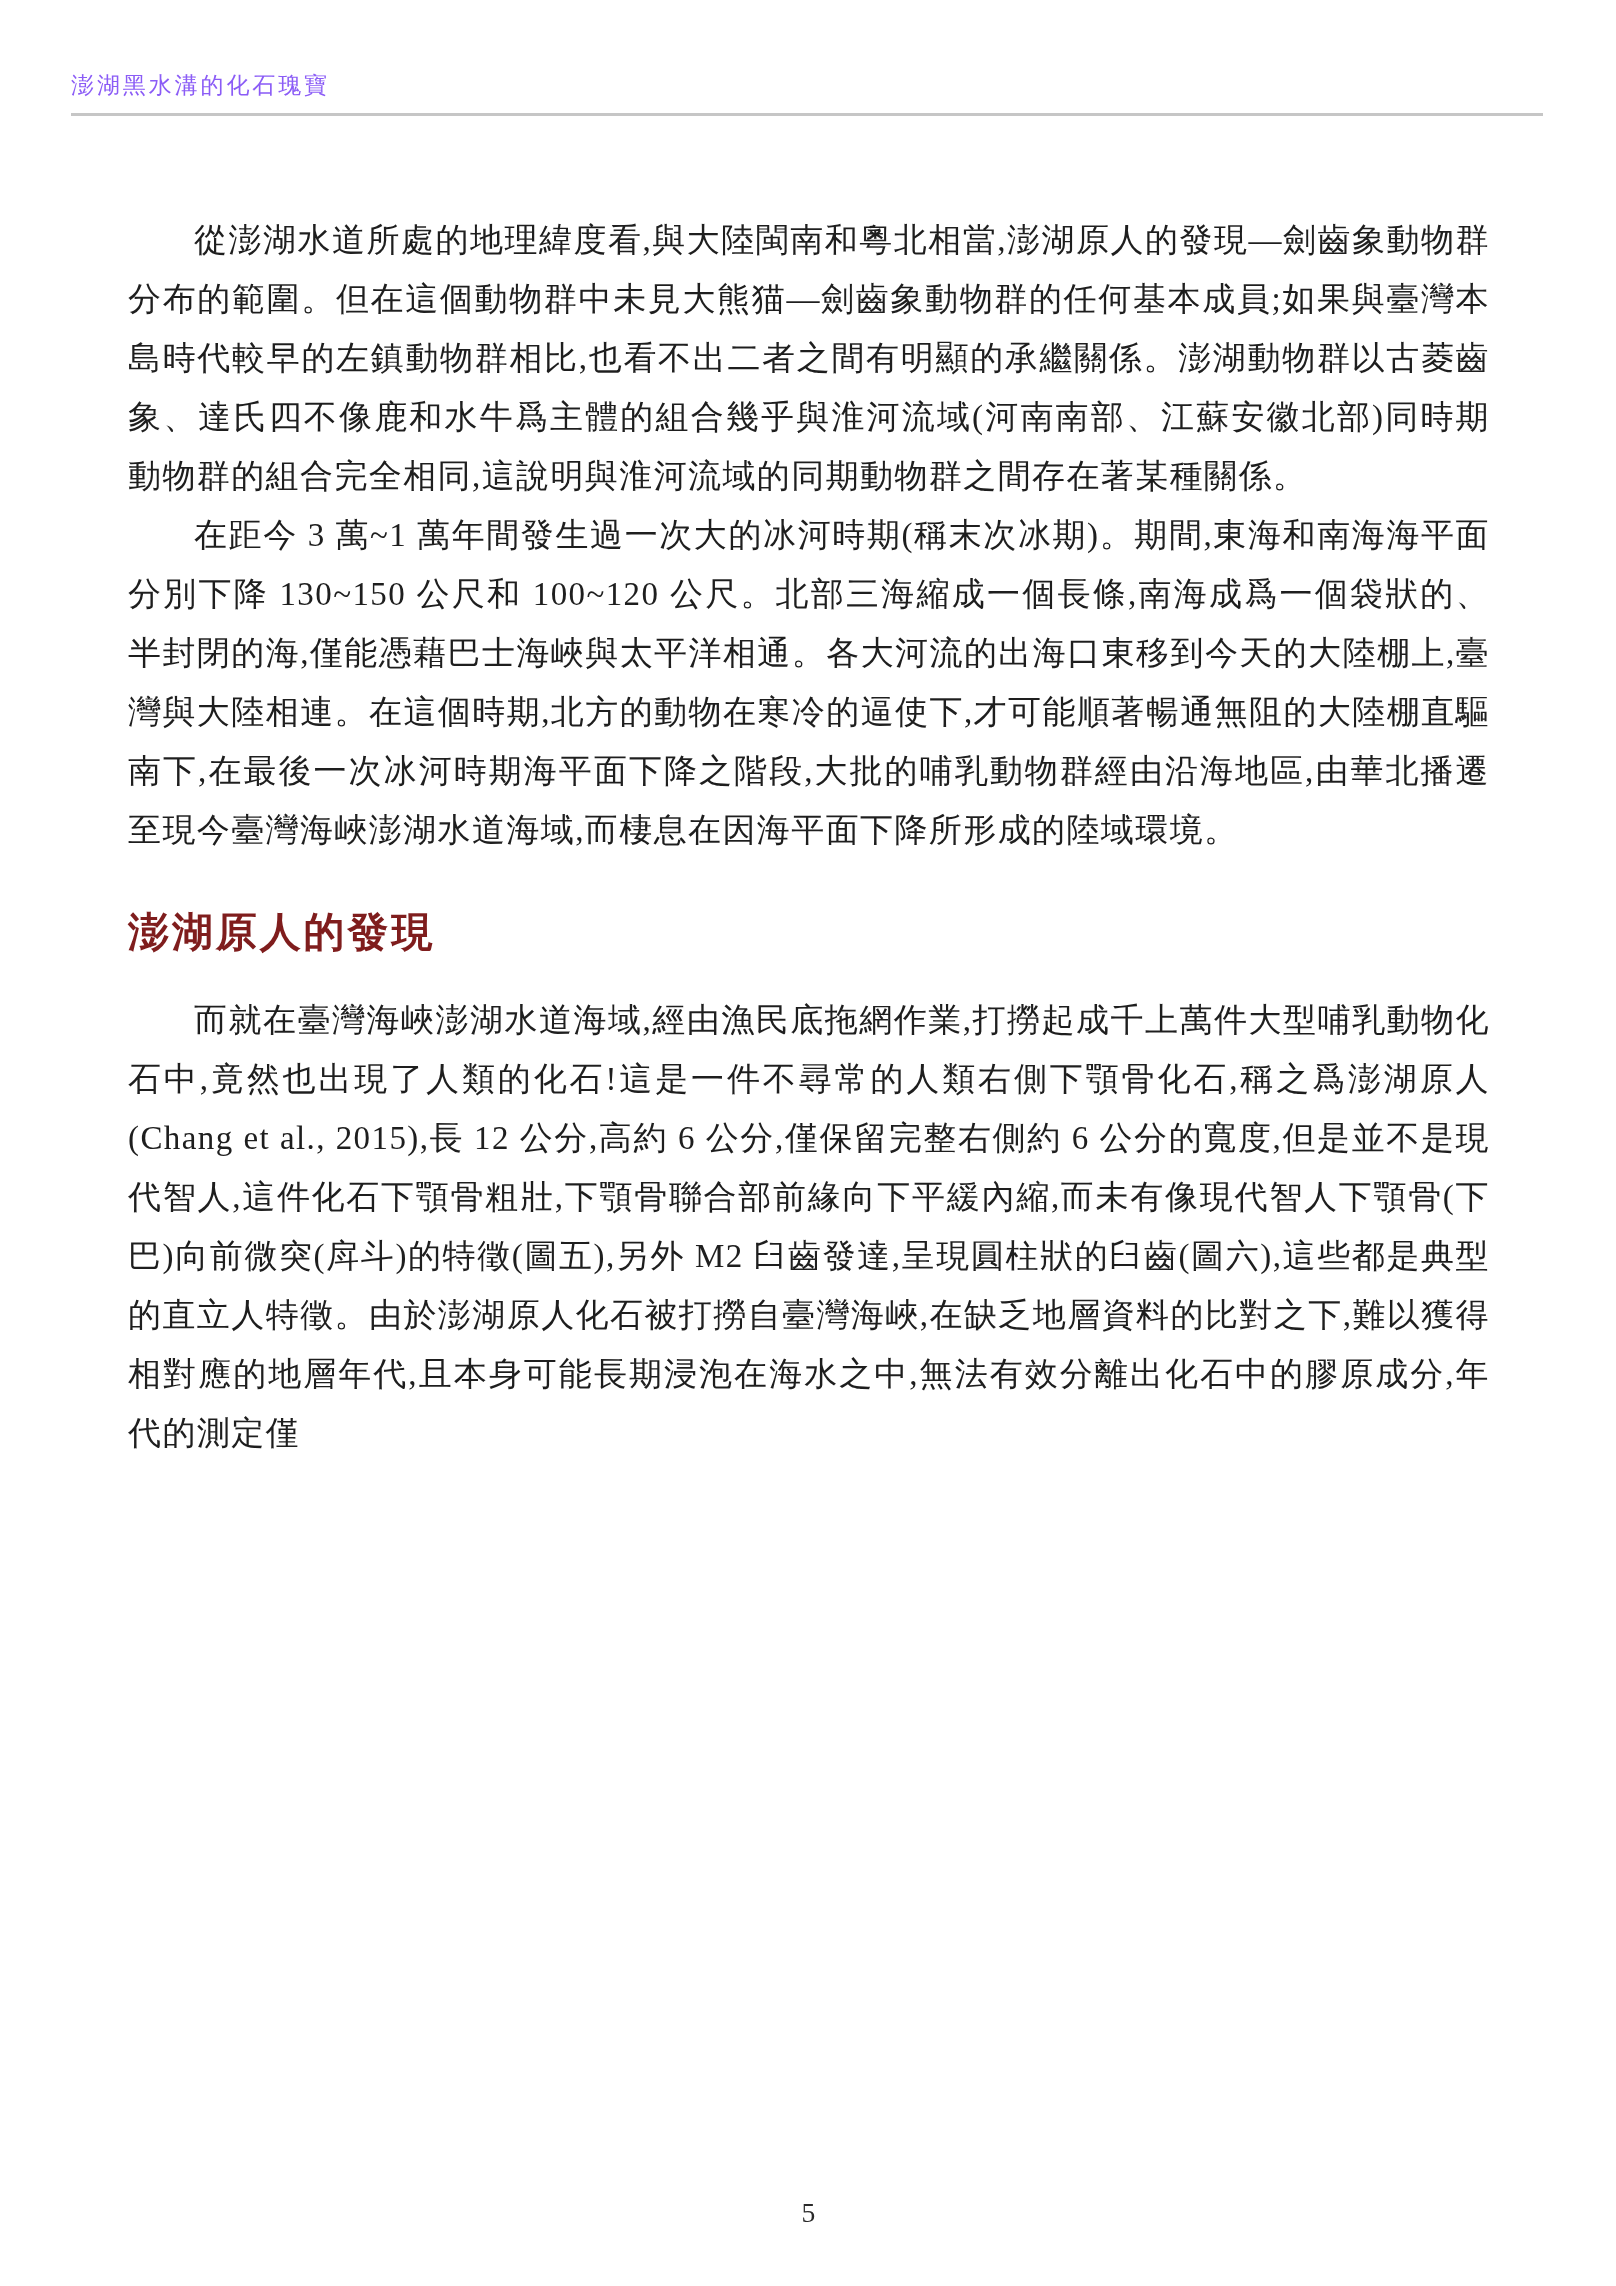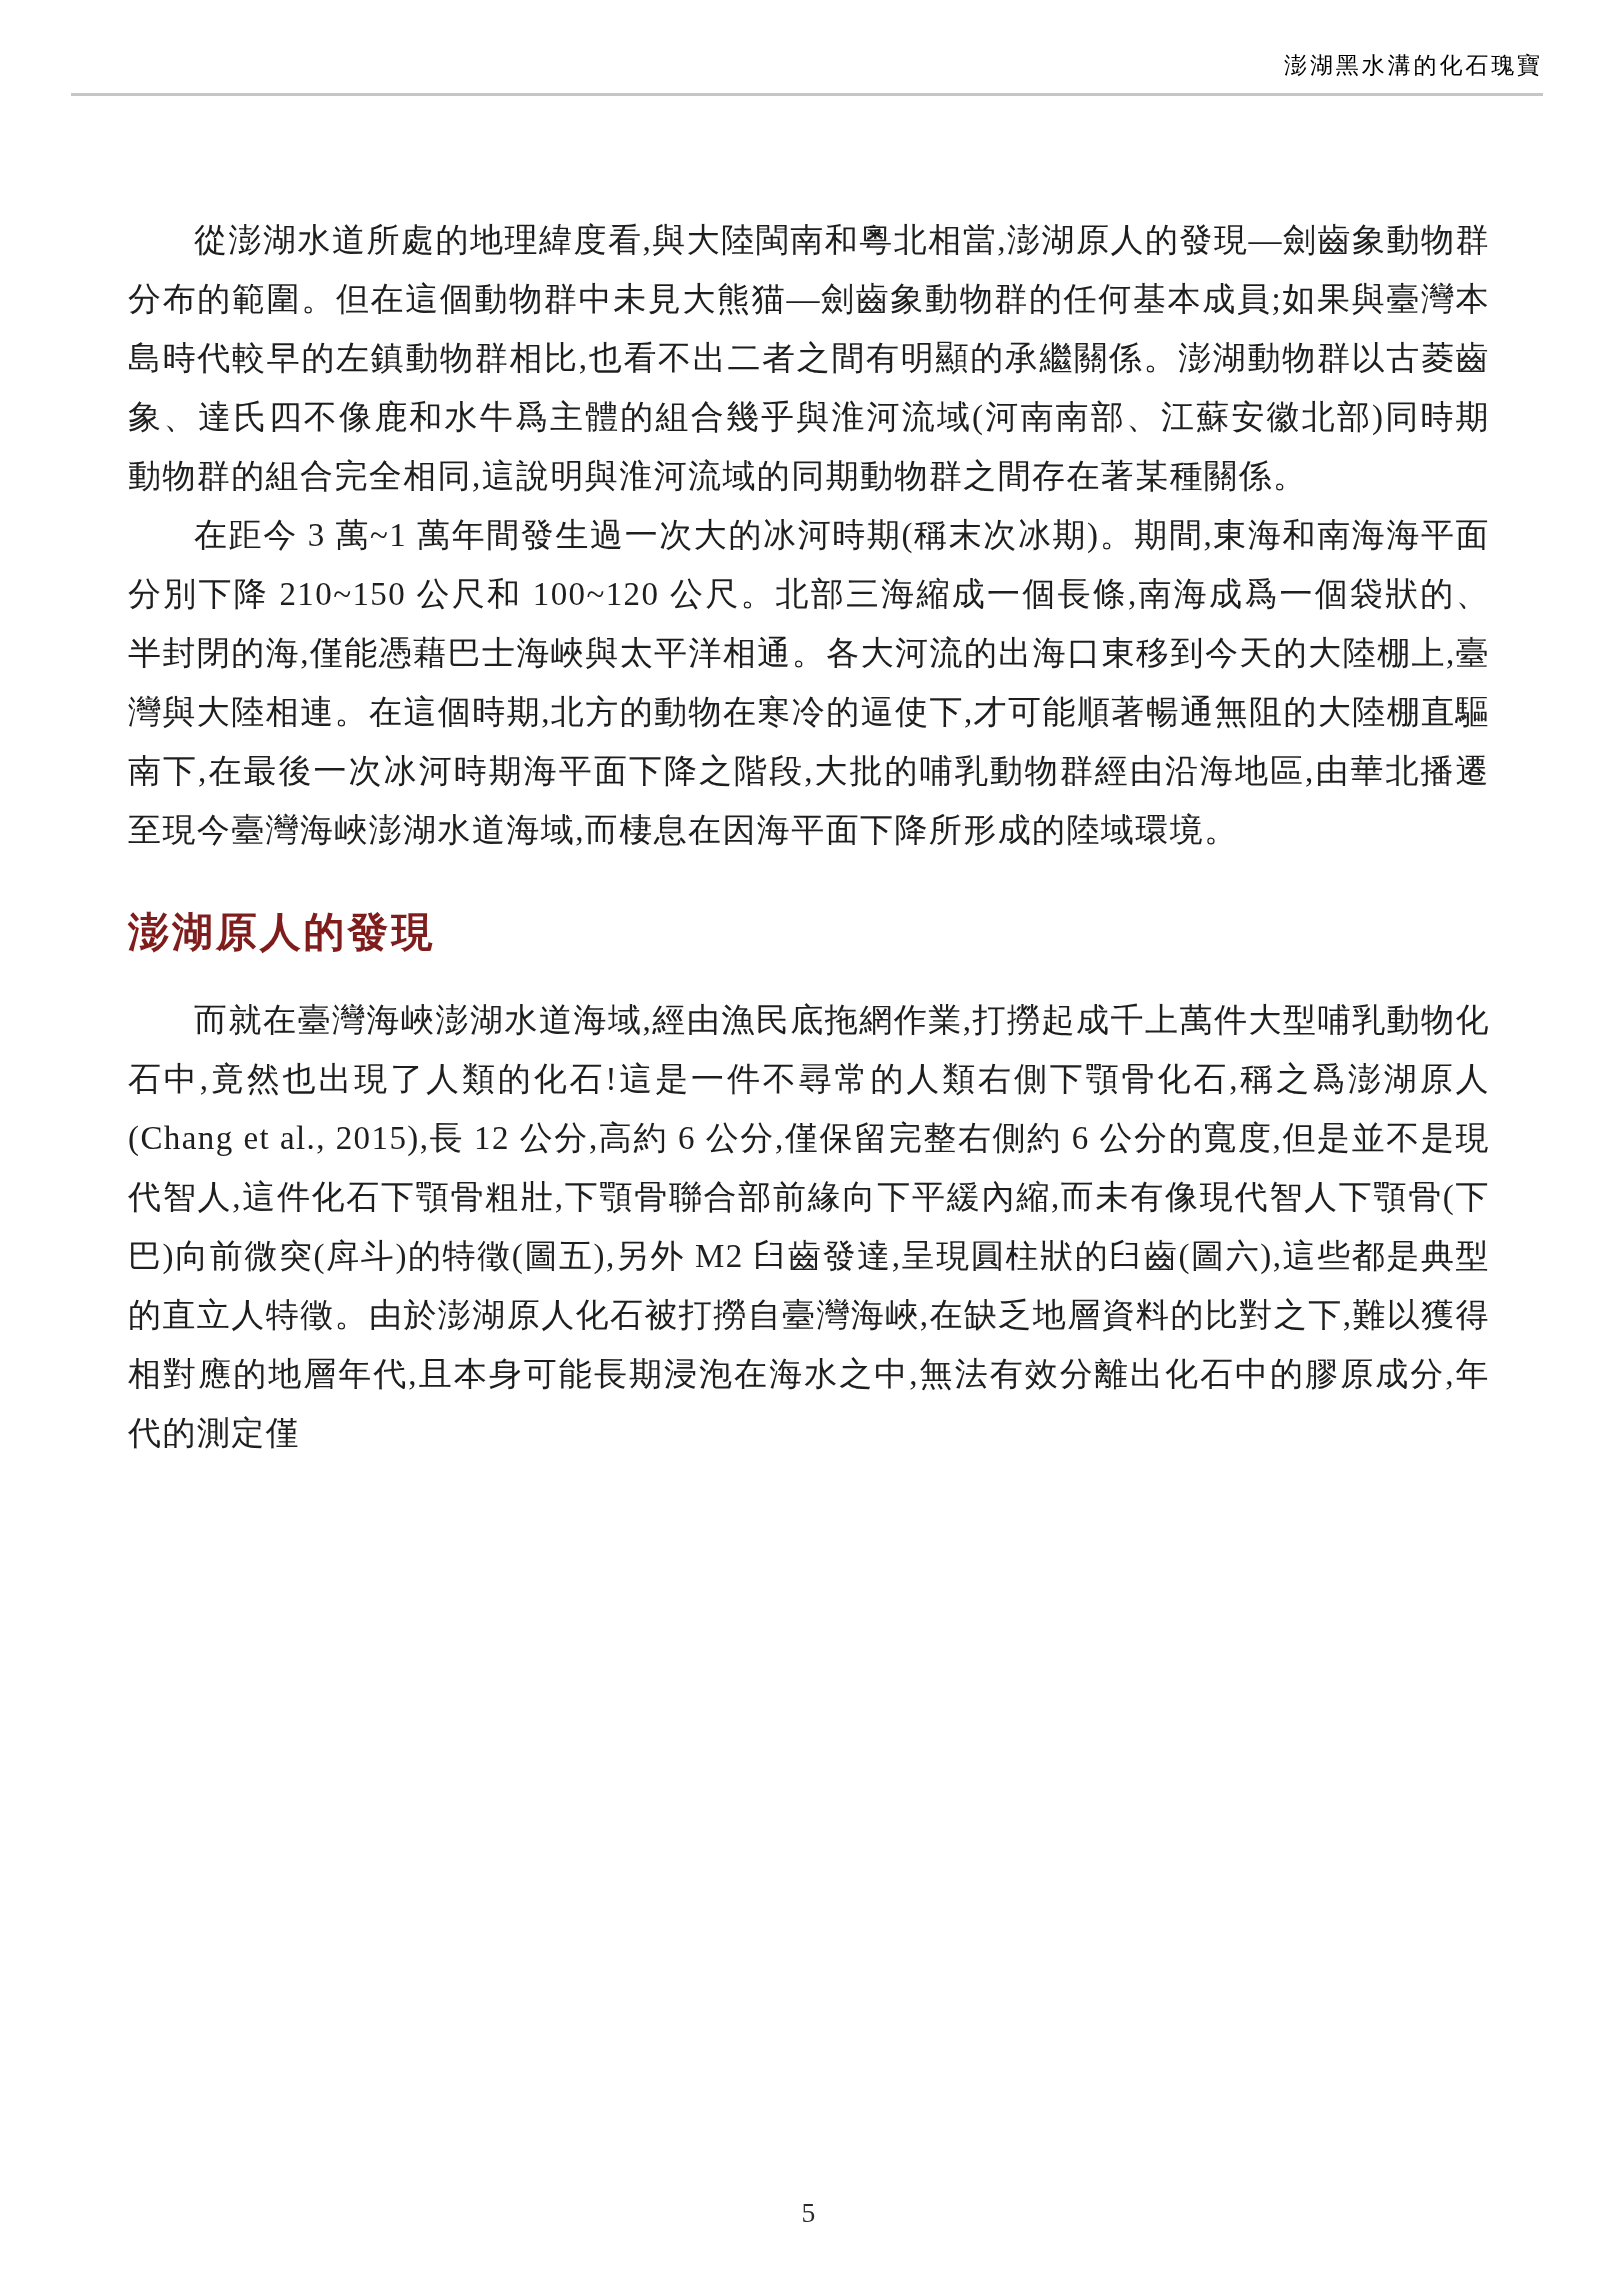--- a/index.html
+++ b/index.html
@@ -20,27 +20,26 @@
 
   
   .running-header {
     position: absolute;
     top: 0;
     left: 71px;
     right: 74px;
   }
   .header-title {
     display: block;
-    text-align: right;
-    padding-top: 50px;
+    padding-top: 70px;
     font-family: "Liberation Sans", "DejaVu Sans", sans-serif;
     font-weight: 400;
     font-size: 23px;
     letter-spacing: 2.9px;
-    color: #000000;
+    color: #8b5cf6;
   }
   .header-rule {
     margin-top: 12.4px;
     height: 2.9px;
     background: #c6c6c6;
   }
 
   
   .article-body {
     position: absolute;
@@ -82,21 +81,21 @@
 
 <div class="page">
 
   <div class="running-header">
     <span class="header-title">澎湖黑水溝的化石瑰寶</span>
     <div class="header-rule"></div>
   </div>
 
   <div class="article-body">
     <p>從澎湖水道所處的地理緯度看,與大陸閩南和粵北相當,澎湖原人的發現—劍齒象動物群分布的範圍。但在這個動物群中未見大熊猫—劍齒象動物群的任何基本成員;如果與臺灣本島時代較早的左鎮動物群相比,也看不出二者之間有明顯的承繼關係。澎湖動物群以古菱齒象、達氏四不像鹿和水牛爲主體的組合幾乎與淮河流域(河南南部、江蘇安徽北部)同時期動物群的組合完全相同,這說明與淮河流域的同期動物群之間存在著某種關係。</p>
-    <p>在距今 3 萬~1 萬年間發生過一次大的冰河時期(稱末次冰期)。期間,東海和南海海平面分別下降 210~150 公尺和 100~120 公尺。北部三海縮成一個長條,南海成爲一個袋狀的、半封閉的海,僅能憑藉巴士海峽與太平洋相通。各大河流的出海口東移到今天的大陸棚上,臺灣與大陸相連。在這個時期,北方的動物在寒冷的逼使下,才可能順著暢通無阻的大陸棚直驅南下,在最後一次冰河時期海平面下降之階段,大批的哺乳動物群經由沿海地區,由華北播遷至現今臺灣海峽澎湖水道海域,而棲息在因海平面下降所形成的陸域環境。</p>
+    <p>在距今 3 萬~1 萬年間發生過一次大的冰河時期(稱末次冰期)。期間,東海和南海海平面分別下降 130~150 公尺和 100~120 公尺。北部三海縮成一個長條,南海成爲一個袋狀的、半封閉的海,僅能憑藉巴士海峽與太平洋相通。各大河流的出海口東移到今天的大陸棚上,臺灣與大陸相連。在這個時期,北方的動物在寒冷的逼使下,才可能順著暢通無阻的大陸棚直驅南下,在最後一次冰河時期海平面下降之階段,大批的哺乳動物群經由沿海地區,由華北播遷至現今臺灣海峽澎湖水道海域,而棲息在因海平面下降所形成的陸域環境。</p>
     <h2 class="section-heading">澎湖原人的發現</h2>
     <p>而就在臺灣海峽澎湖水道海域,經由漁民底拖網作業,打撈起成千上萬件大型哺乳動物化石中,竟然也出現了人類的化石!這是一件不尋常的人類右側下顎骨化石,稱之爲澎湖原人(Chang et al., 2015),長 12 公分,高約 6 公分,僅保留完整右側約 6 公分的寬度,但是並不是現代智人,這件化石下顎骨粗壯,下顎骨聯合部前緣向下平緩內縮,而未有像現代智人下顎骨(下巴)向前微突(戽斗)的特徵(圖五),另外 M2 臼齒發達,呈現圓柱狀的臼齒(圖六),這些都是典型的直立人特徵。由於澎湖原人化石被打撈自臺灣海峽,在缺乏地層資料的比對之下,難以獲得相對應的地層年代,且本身可能長期浸泡在海水之中,無法有效分離出化石中的膠原成分,年代的測定僅</p>
   </div>
 
   <div class="page-footer">
     <span>5</span>
   </div>
 
 </div>
 

